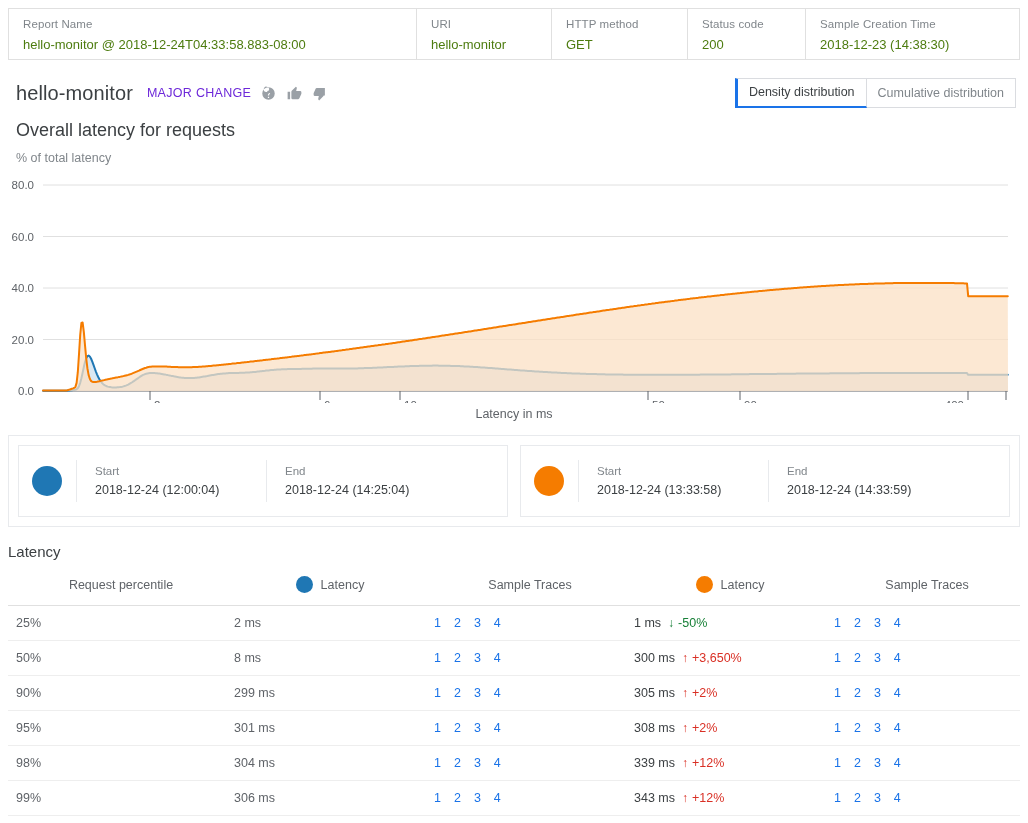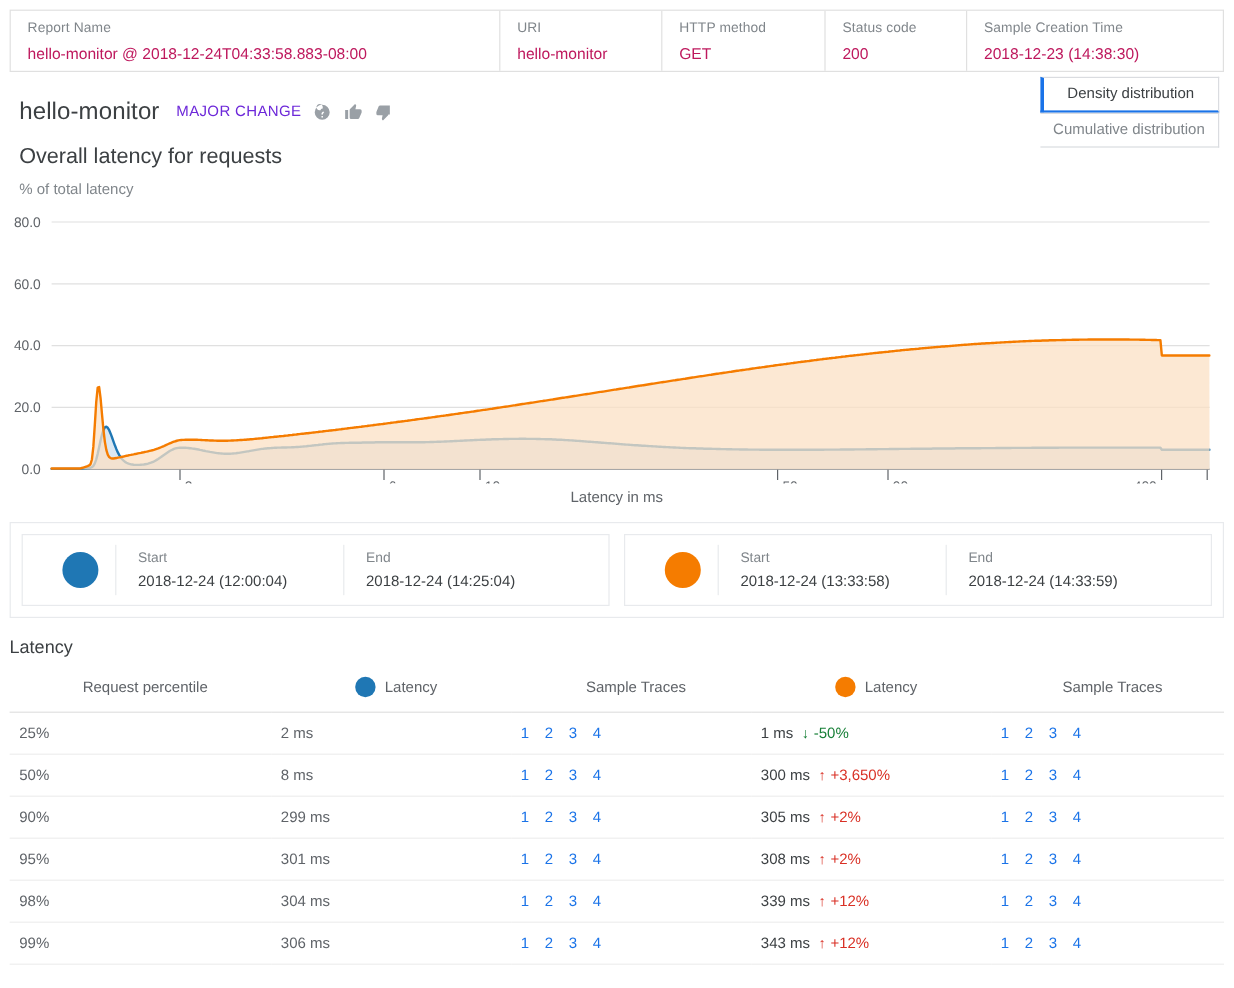--- a/index.html
+++ b/index.html
@@ -35,21 +35,21 @@
   .meta-cell.c4 { flex: 1; }
   .meta-label {
     font-size: 11.5px;
     color: #80868b;
     line-height: 14px;
     margin-bottom: 6px;
     letter-spacing: .1px;
   }
   .meta-value {
     font-size: 13px;
-    color: #be185d;
+    color: #4d7c0f;
     line-height: 16px;
   }
 
   
   .title-row {
     display: flex;
     align-items: center;
     margin: 18px 12px 0 16px;
     height: 30px;
   }
@@ -69,21 +69,21 @@
     margin-left: 9px;
     display: inline-flex;
     align-items: center;
     justify-content: center;
     width: 17px; height: 17px;
     color: #9aa0a6;
   }
   .icon-btn svg { display: block; }
   .spacer { flex: 1; }
 
-  .toggle-group { display: flex; align-items: stretch; flex-direction: column; }
+  .toggle-group { display: flex; align-items: stretch; }
   .toggle-btn {
     border: 1px solid #dadce0;
     background: #fff;
     font-size: 12.5px;
     padding: 5px 11px 6px 11px;
     color: #80868b;
     line-height: 16px;
     cursor: pointer;
     white-space: nowrap;
   }
@@ -129,22 +129,22 @@
     background: #fff;
     padding: 9px;
     display: flex;
     gap: 12px;
   }
   .legend-card {
     flex: 1;
     border: 1px solid #e8eaed;
     display: flex;
     align-items: center;
-    height: 60px;
-    padding: 0 24px;
+    height: 72px;
+    padding: 0 4px;
   }
   .legend-dot {
     width: 30px; height: 30px;
     border-radius: 50%;
     margin: 0 14px 0 9px;
     flex: none;
   }
   .legend-field {
     padding: 0 18px;
     border-left: 1px solid #e8eaed;

